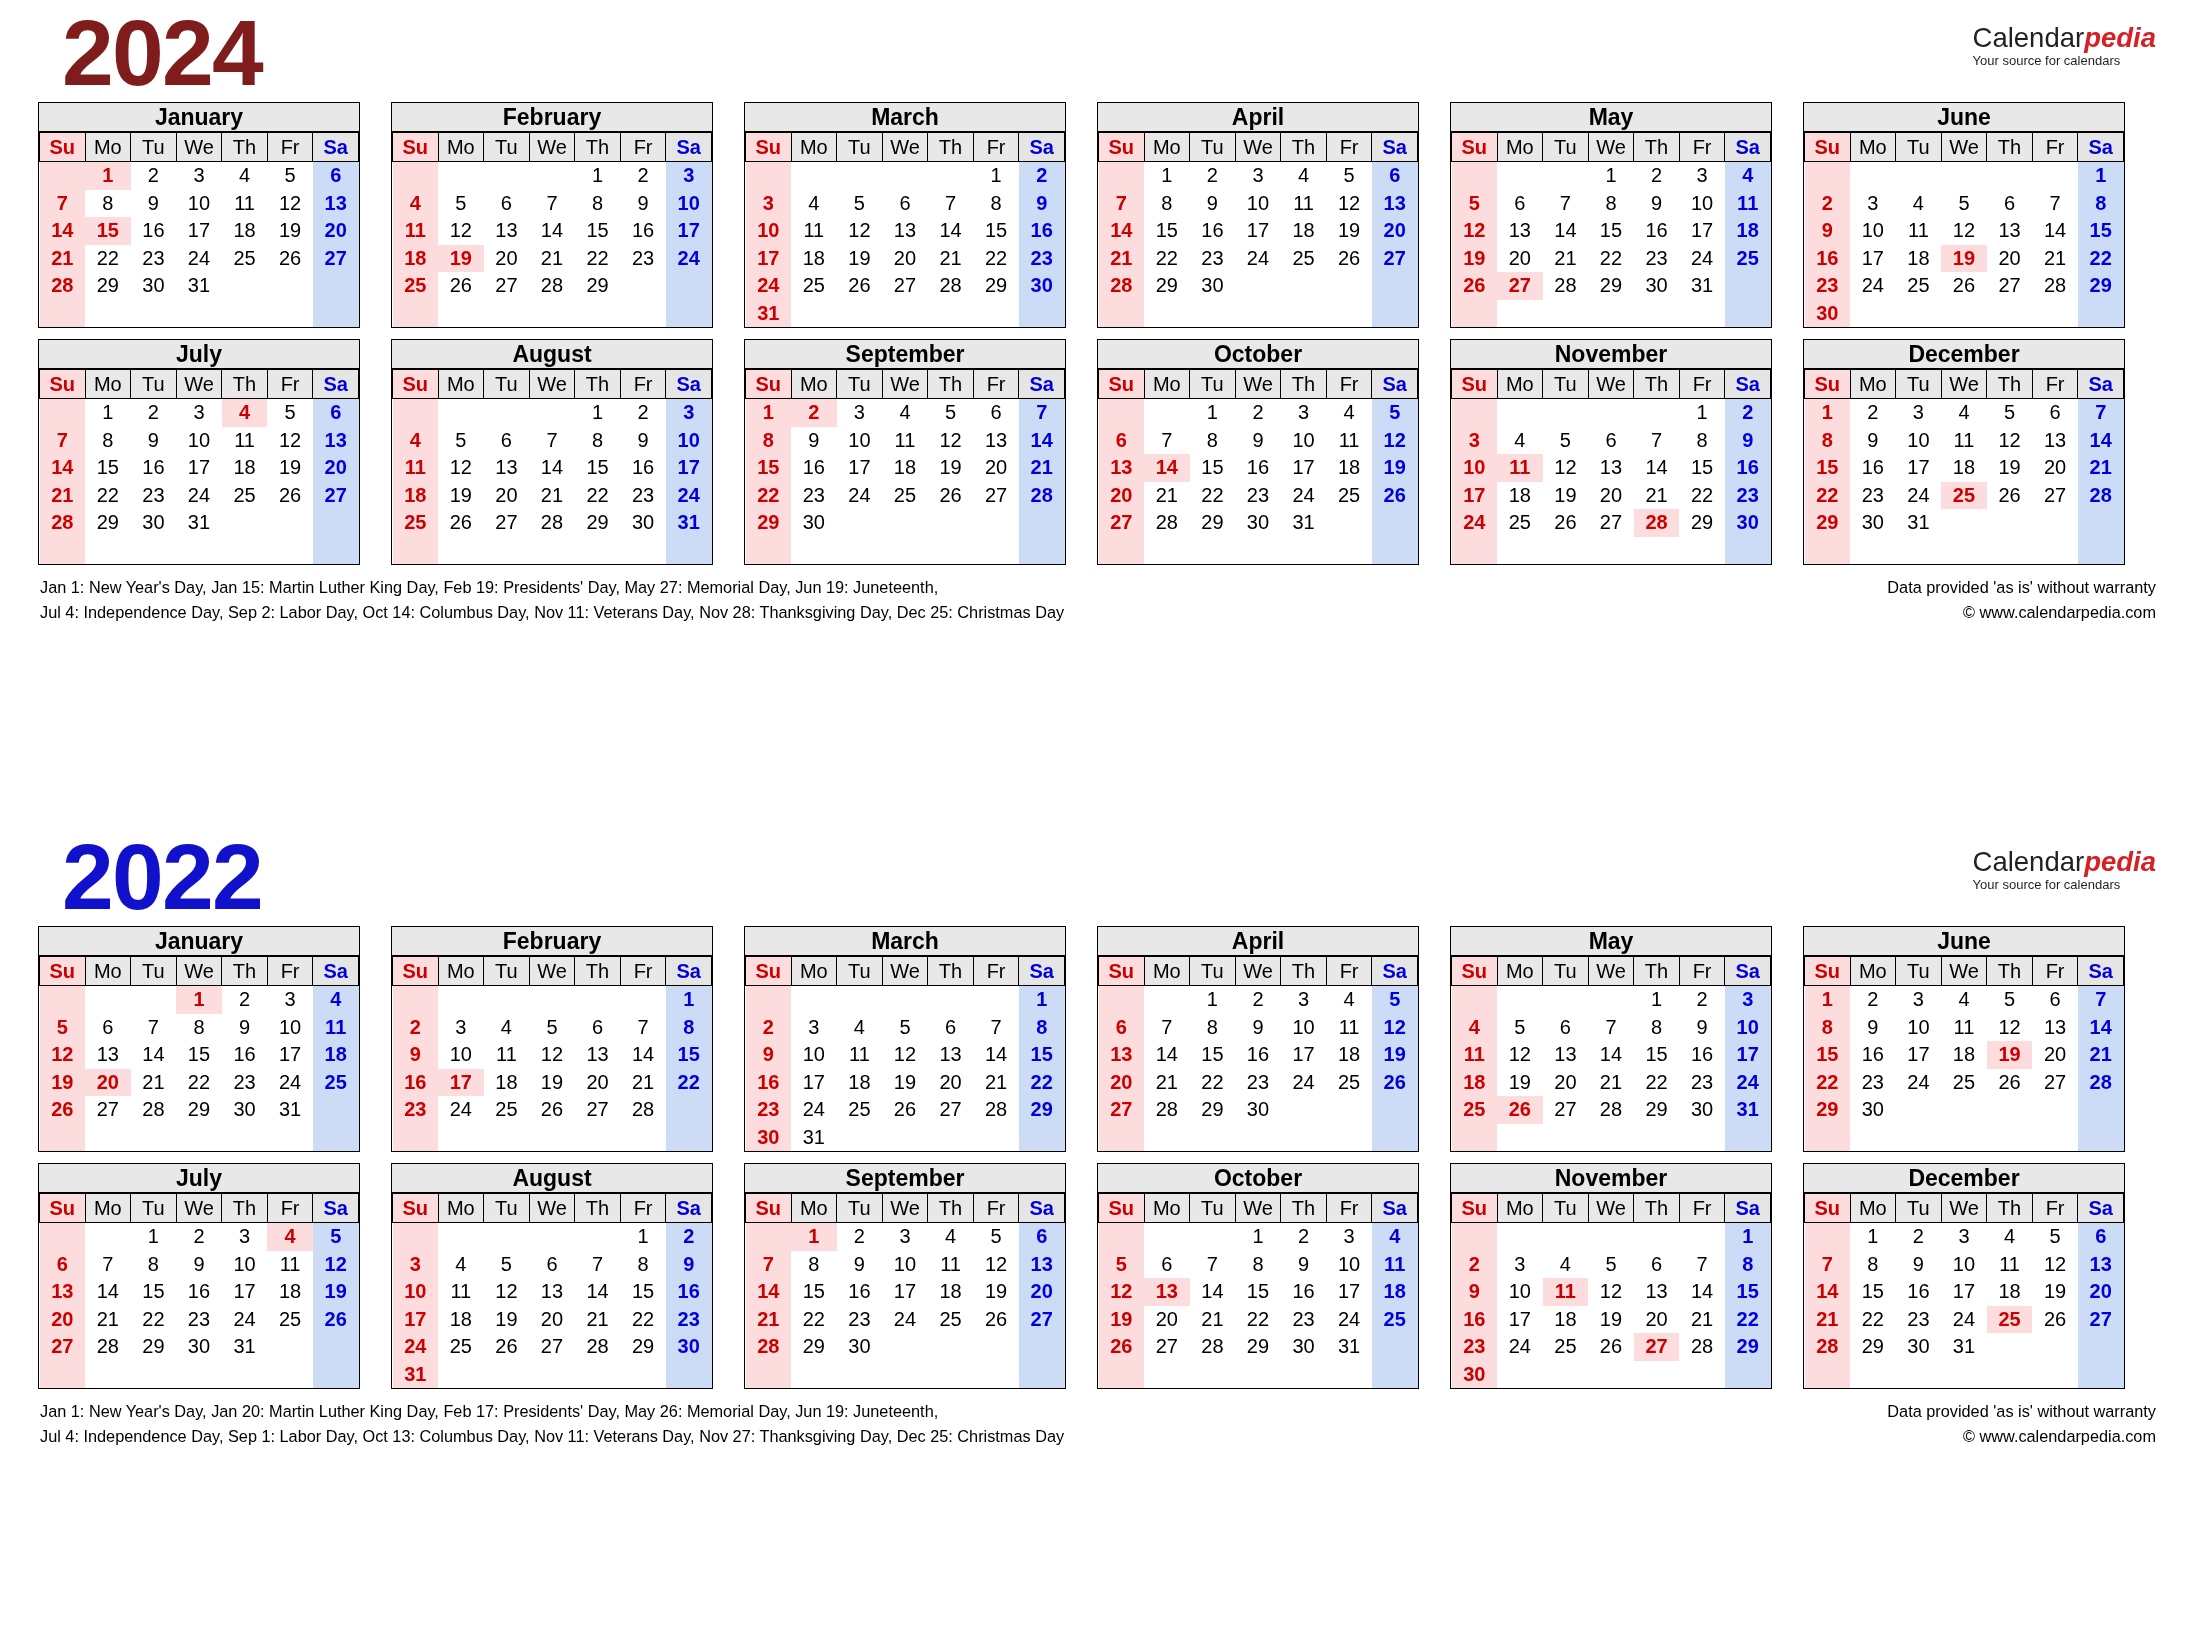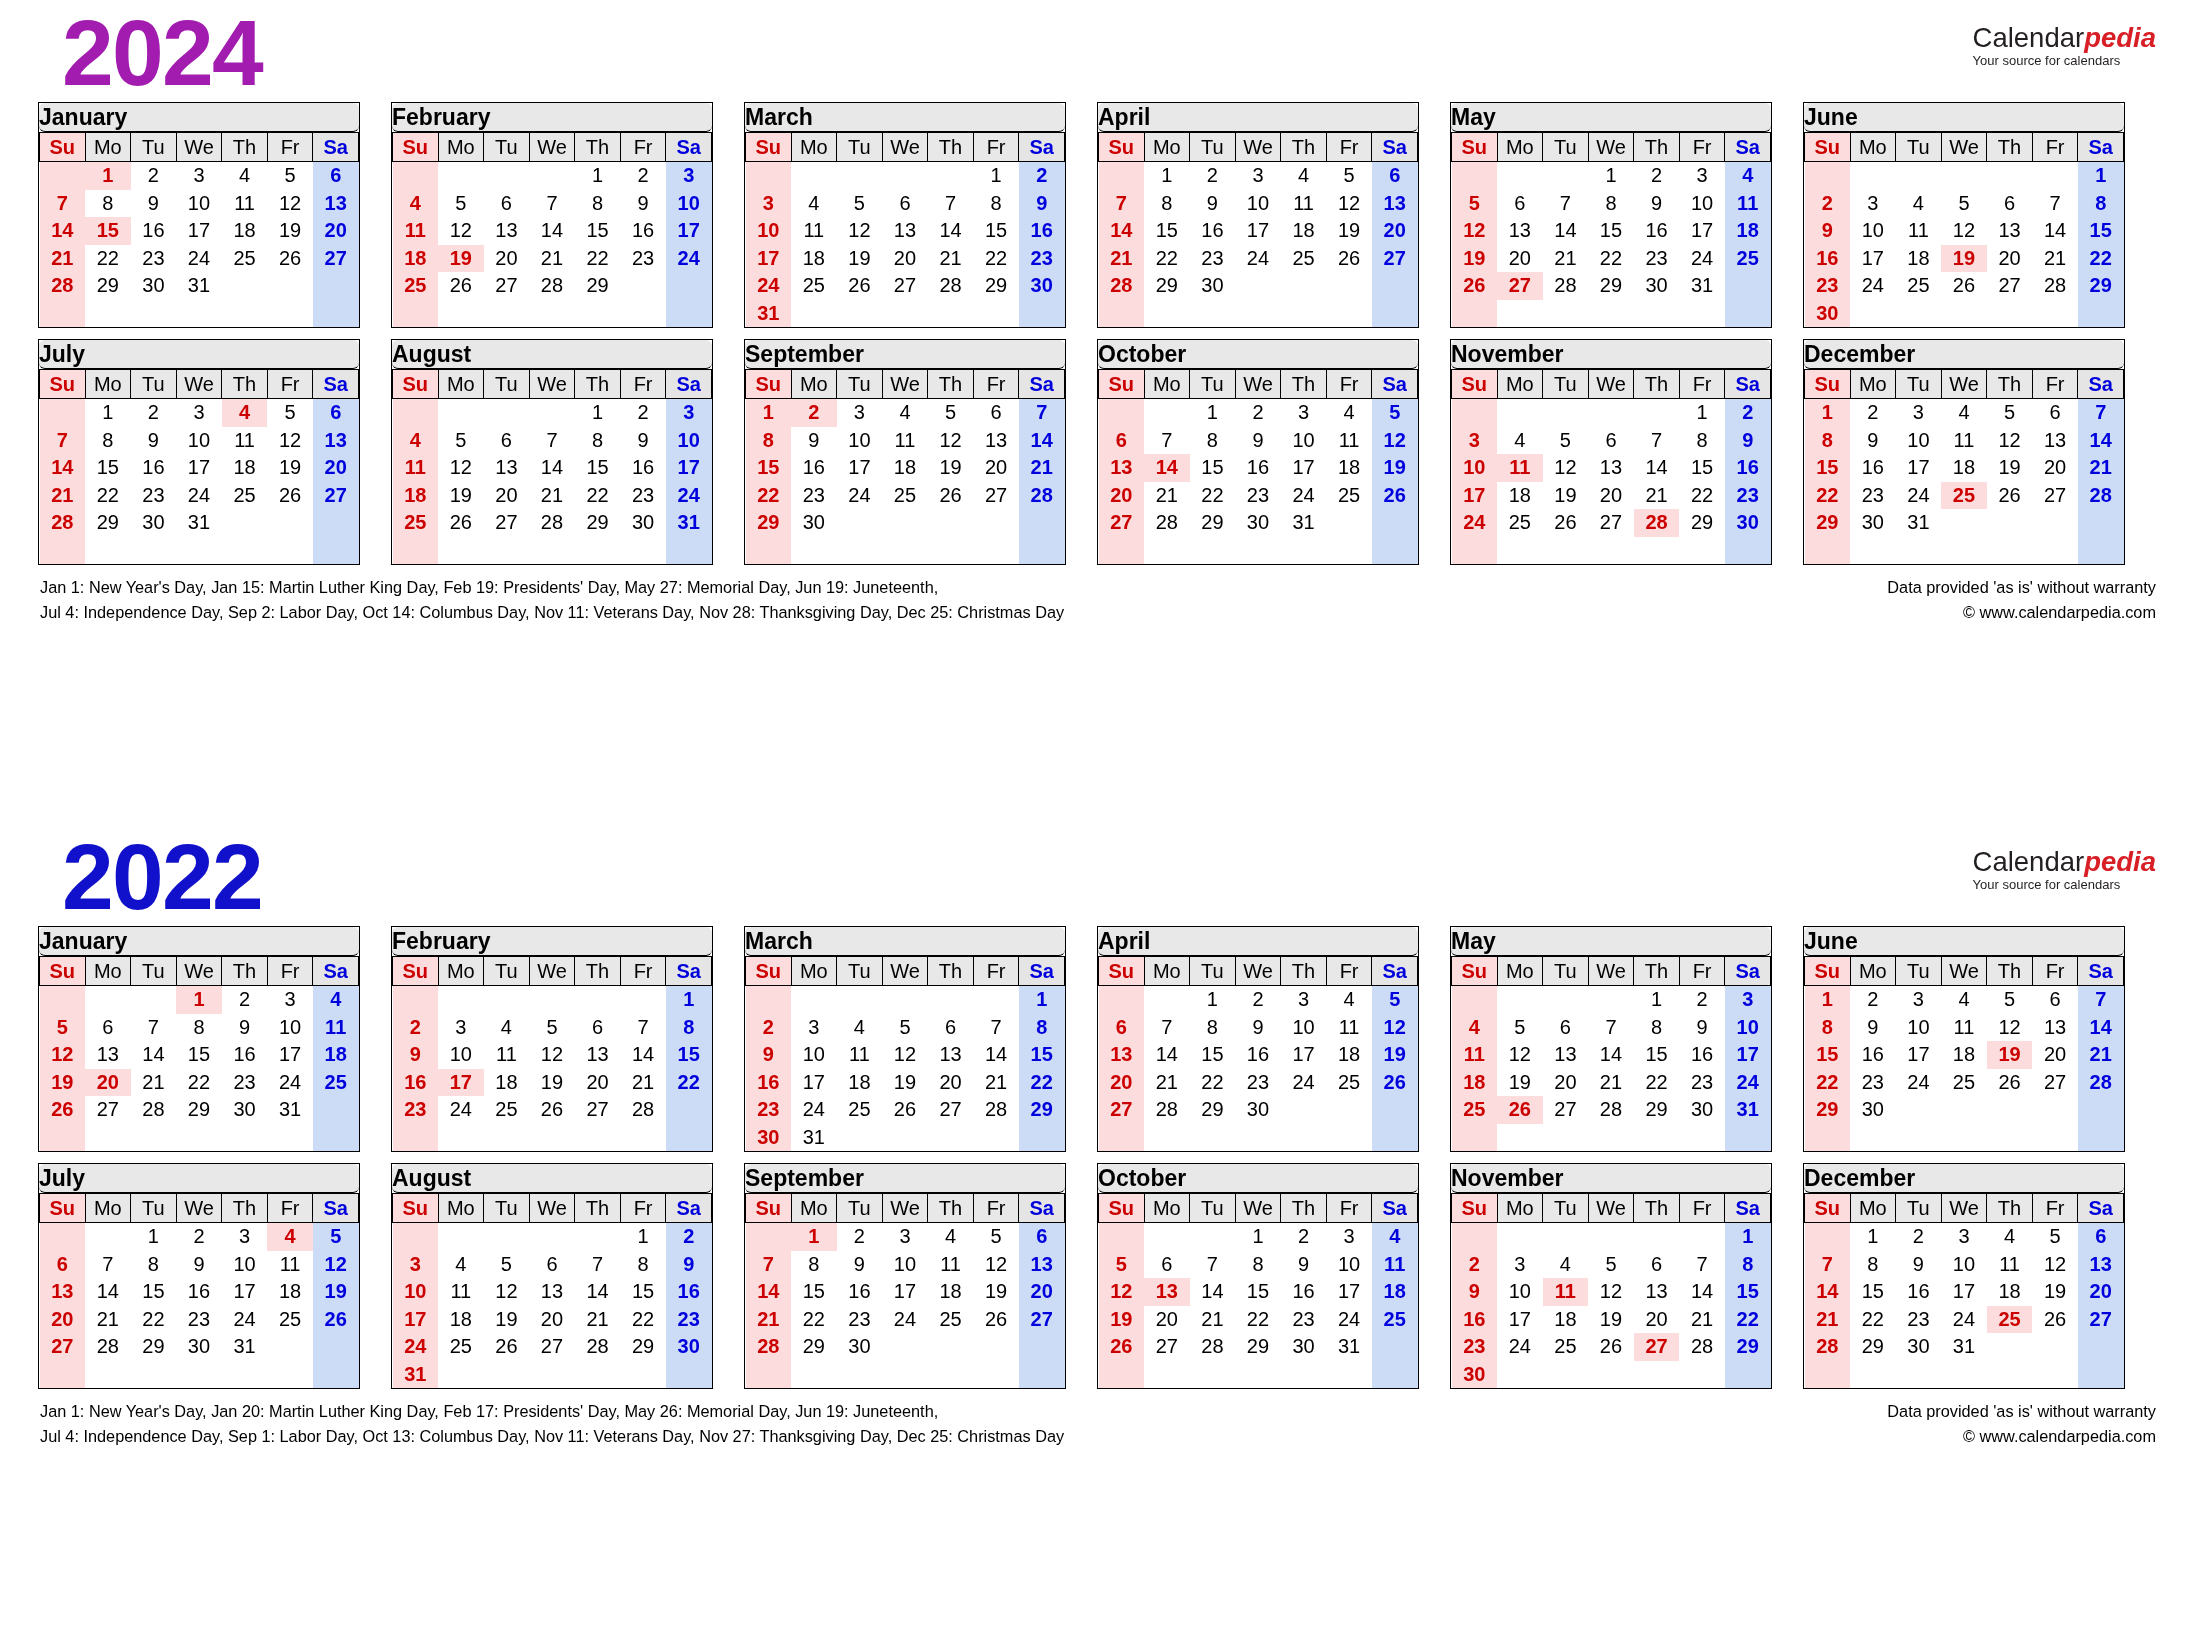--- a/index.html
+++ b/index.html
@@ -9,21 +9,21 @@
     font-family:"Liberation Sans", sans-serif;
     overflow:hidden;
   }
   .year-section{position:relative;width:2203px;height:824px;}
   .year-head{position:relative;height:102px;}
   .year-number{
     position:absolute;left:62px;top:6.9px;
     font-size:93px;font-weight:bold;letter-spacing:-1.7px;
     line-height:1;
   }
-  .year-2024{color:#a21caf;}
+  .year-2024{color:#7f1d1d;}
   .year-2025{color:#1111cc;}
   .brand{
     position:absolute;right:47px;top:24px;
   }
   .brand-main{font-size:27.5px;line-height:1.05;white-space:nowrap;}
   .brand-cal{color:#231f20;}
   .brand-pedia{color:#d81f26;font-style:italic;font-weight:bold;}
   .brand-sub{font-size:13px;color:#231f20;margin-top:0;white-space:nowrap;}
 
   .months-grid{
@@ -35,28 +35,28 @@
   }
   .month{
     width:322px;
     border:1.7px solid #000000;
     box-sizing:border-box;
     background:#ffffff;
   }
   .month-title{
     background:#e8e8e8;
     border-bottom:1.7px solid #000;
+    text-align:center;
     font-size:23px;
     font-weight:bold;
     color:#000;
     line-height:1.18;
     padding:0.9px 0 1.7px 0;
     height:29px;
     box-sizing:border-box;
-    border-radius:6px;
   }
   table.cal{
     border-collapse:collapse;
     width:100%;
     table-layout:fixed;
   }
   table.cal th{
     background:#e8e8e8;
     border:0.9px solid #000;
     font-size:20px;

